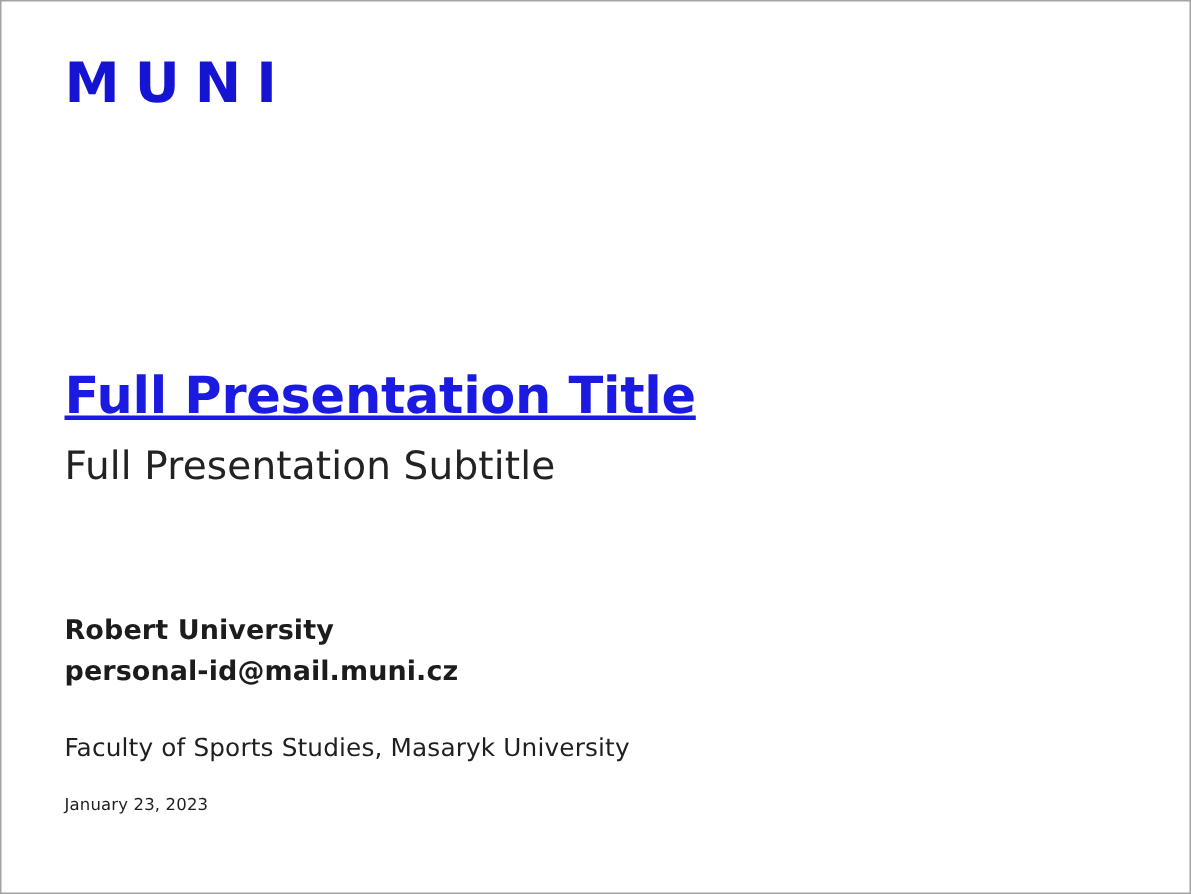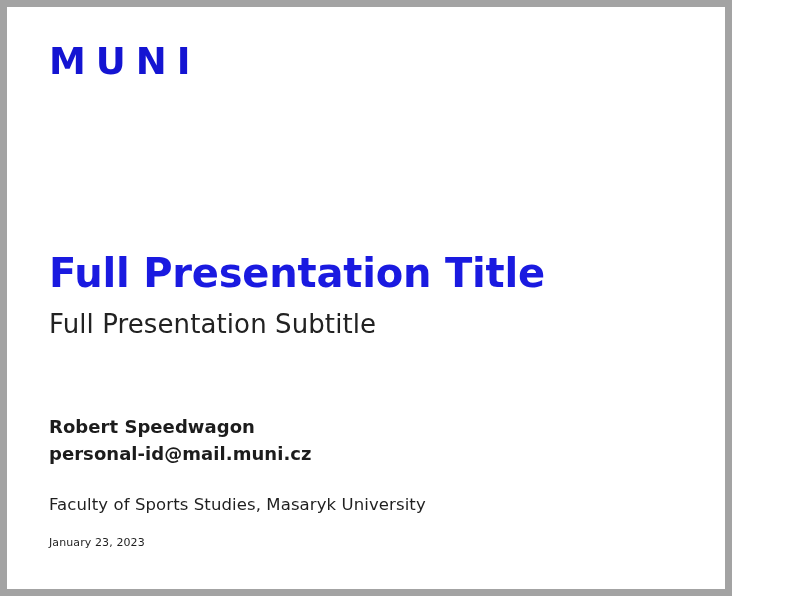--- a/index.html
+++ b/index.html
@@ -7,25 +7,25 @@
     padding: 0;
     background: #ffffff;
   }
 
   body {
     font-family: "DejaVu Sans", "Liberation Sans", sans-serif;
   }
 
   .slide {
     position: relative;
-    width: 732px;
+    width: 794px;
     height: 596px;
     background: #ffffff;
     box-sizing: border-box;
-    border: 7px solid #a3a3a3;
+    border: 1px solid #a3a3a3;
     overflow: hidden;
   }
 
   
   .logo {
     position: absolute;
     left: 41px;
     top: 36px;
     line-height: 1;
     user-select: none;
@@ -58,24 +58,25 @@
     position: absolute;
     left: 42px;
     top: 243px;
     width: 700px;
   }
 
   .pres-title {
     margin: 0;
     font-family: "DejaVu Sans", "Liberation Sans", sans-serif;
     font-weight: 700;
-    font-size: 40px;
+    font-size: 34px;
     line-height: 1.18;
     letter-spacing: -0.2px;
     color: #1a1ae0;
+    text-decoration: underline;
   }
 
   .pres-subtitle {
     margin: 12px 0 0 0;
     font-family: "DejaVu Sans", "Liberation Sans", sans-serif;
     font-weight: 400;
     font-size: 26px;
     line-height: 1.2;
     letter-spacing: 0.1px;
     color: #222222;
@@ -128,19 +129,19 @@
   <div class="logo">
     <span class="logo-muni">MUNI</span>
   </div>
 
   <div class="title-block">
     <h1 class="pres-title">Full Presentation Title</h1>
     <p class="pres-subtitle">Full Presentation Subtitle</p>
   </div>
 
   <div class="meta-block">
-    <p class="author-name">Robert Speedwagon</p>
+    <p class="author-name">Robert University</p>
     <p class="author-email">personal-id@mail.muni.cz</p>
     <p class="affiliation">Faculty of Sports Studies, Masaryk University</p>
     <p class="date">January 23, 2023</p>
   </div>
 
 </div>
 
 </body></html>

